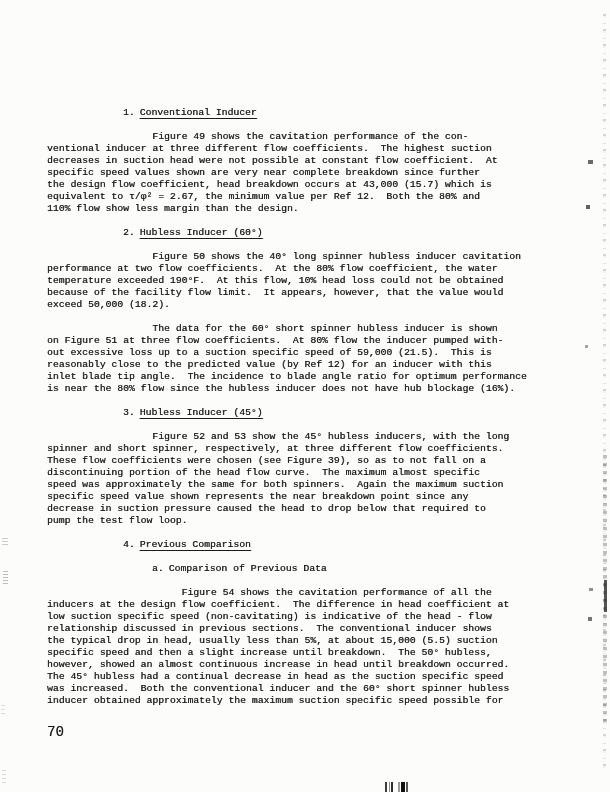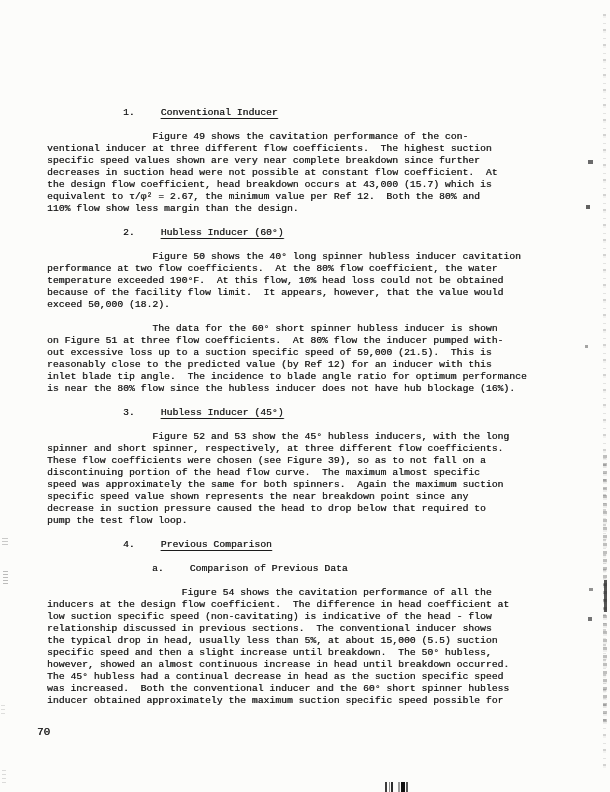--- a/index.html
+++ b/index.html
@@ -24,33 +24,33 @@
     line-height: 12px;
     color: #1b1b1b;
     text-shadow: 0.35px 0 0 rgba(27,27,27,0.75);
   }
   .heading, .subheading {
     white-space: pre;
     margin: 0 0 12px 0;
   }
   .heading { padding-left: 76px; }
   .subheading { padding-left: 105px; }
-  .h-title { margin-left: 26px; }
+  .h-title { margin-left: 5px; }
   .heading .h-title {
     text-decoration: underline;
     text-decoration-thickness: 1px;
     text-underline-offset: 2.5px;
   }
   .paragraph { margin: 0 0 12px 0; }
   .text-line { white-space: pre; }
   .page-number {
     position: absolute;
-    left: 37px;
+    left: 47px;
     top: 726px;
-    font-size: 11px;
+    font-size: 14px;
     line-height: 12px;
     color: #1b1b1b;
     text-shadow: 0.35px 0 0 rgba(27,27,27,0.75);
   }
   
   .right-edge-dashes {
     position: absolute;
     left: 603px; top: 14px;
     width: 3px; height: 756px;
     background: repeating-linear-gradient(
@@ -112,22 +112,22 @@
 </head>
 <body>
 
 <div class="page">
 
   <div class="doc">
       <div class="heading"><span class="h-num">1.</span><span class="h-title">Conventional Inducer</span></div>
       <div class="paragraph">
         <div class="text-line">                  Figure 49 shows the cavitation performance of the con-</div>
         <div class="text-line">ventional inducer at three different flow coefficients.  The highest suction</div>
+        <div class="text-line">decreases in suction head were not possible at constant flow coefficient.  At</div>
         <div class="text-line">specific speed values shown are very near complete breakdown since further</div>
-        <div class="text-line">decreases in suction head were not possible at constant flow coefficient.  At</div>
         <div class="text-line">the design flow coefficient, head breakdown occurs at 43,000 (15.7) which is</div>
         <div class="text-line">equivalent to τ/φ² = 2.67, the minimum value per Ref 12.  Both the 80% and</div>
         <div class="text-line">110% flow show less margin than the design.</div>
       </div>
       <div class="heading"><span class="h-num">2.</span><span class="h-title">Hubless Inducer (60°)</span></div>
       <div class="paragraph">
         <div class="text-line">                  Figure 50 shows the 40° long spinner hubless inducer cavitation</div>
         <div class="text-line">performance at two flow coefficients.  At the 80% flow coefficient, the water</div>
         <div class="text-line">temperature exceeded 190°F.  At this flow, 10% head loss could not be obtained</div>
         <div class="text-line">because of the facility flow limit.  It appears, however, that the value would</div>

